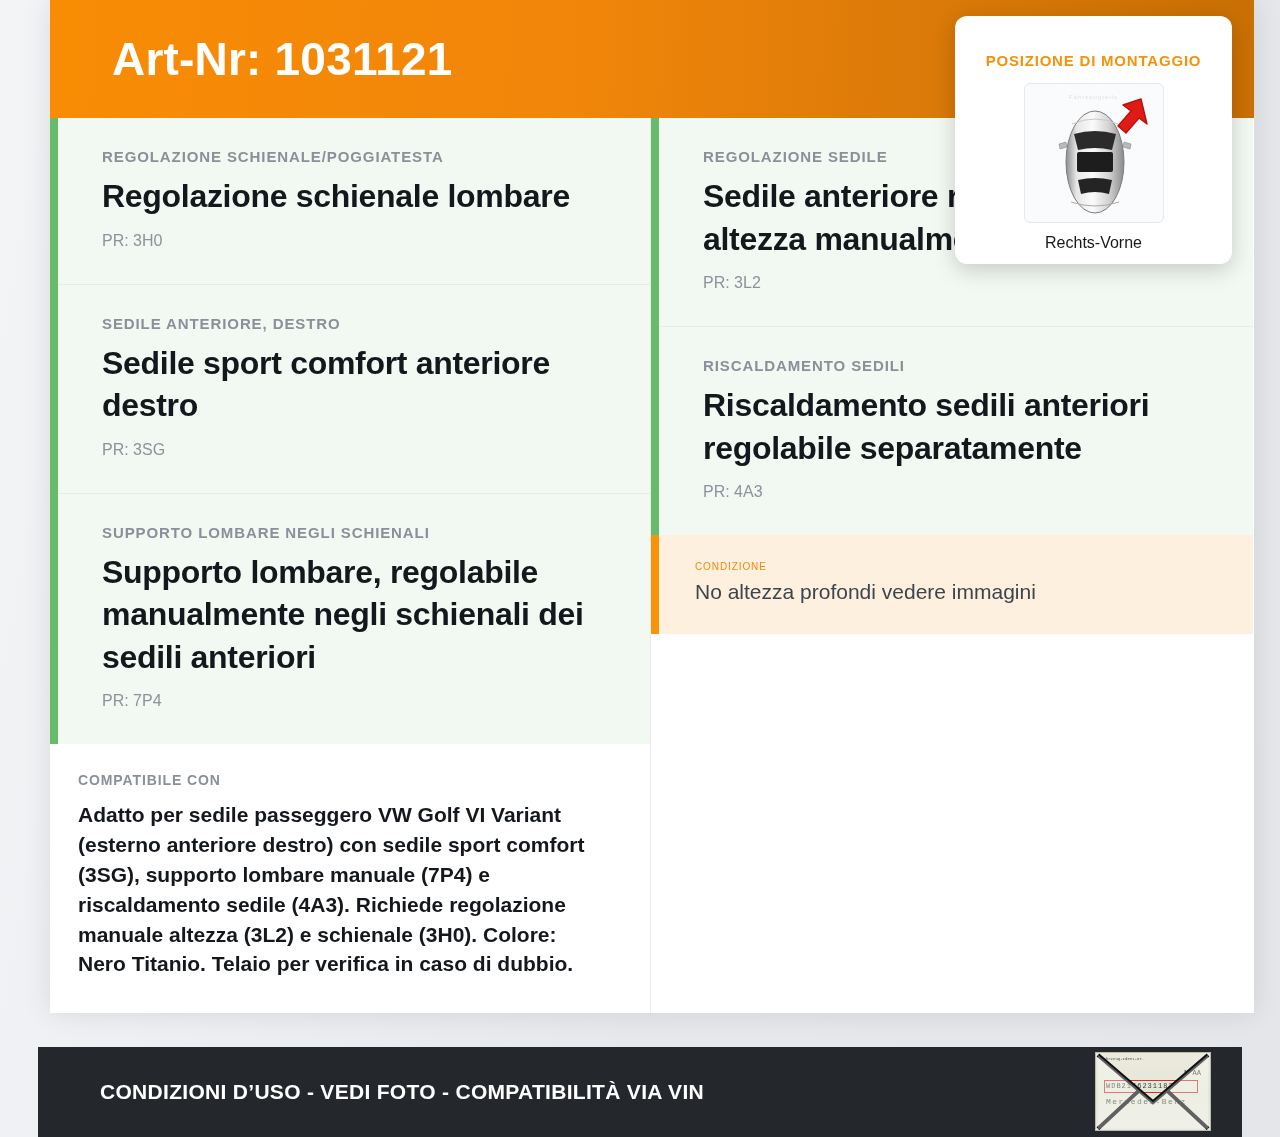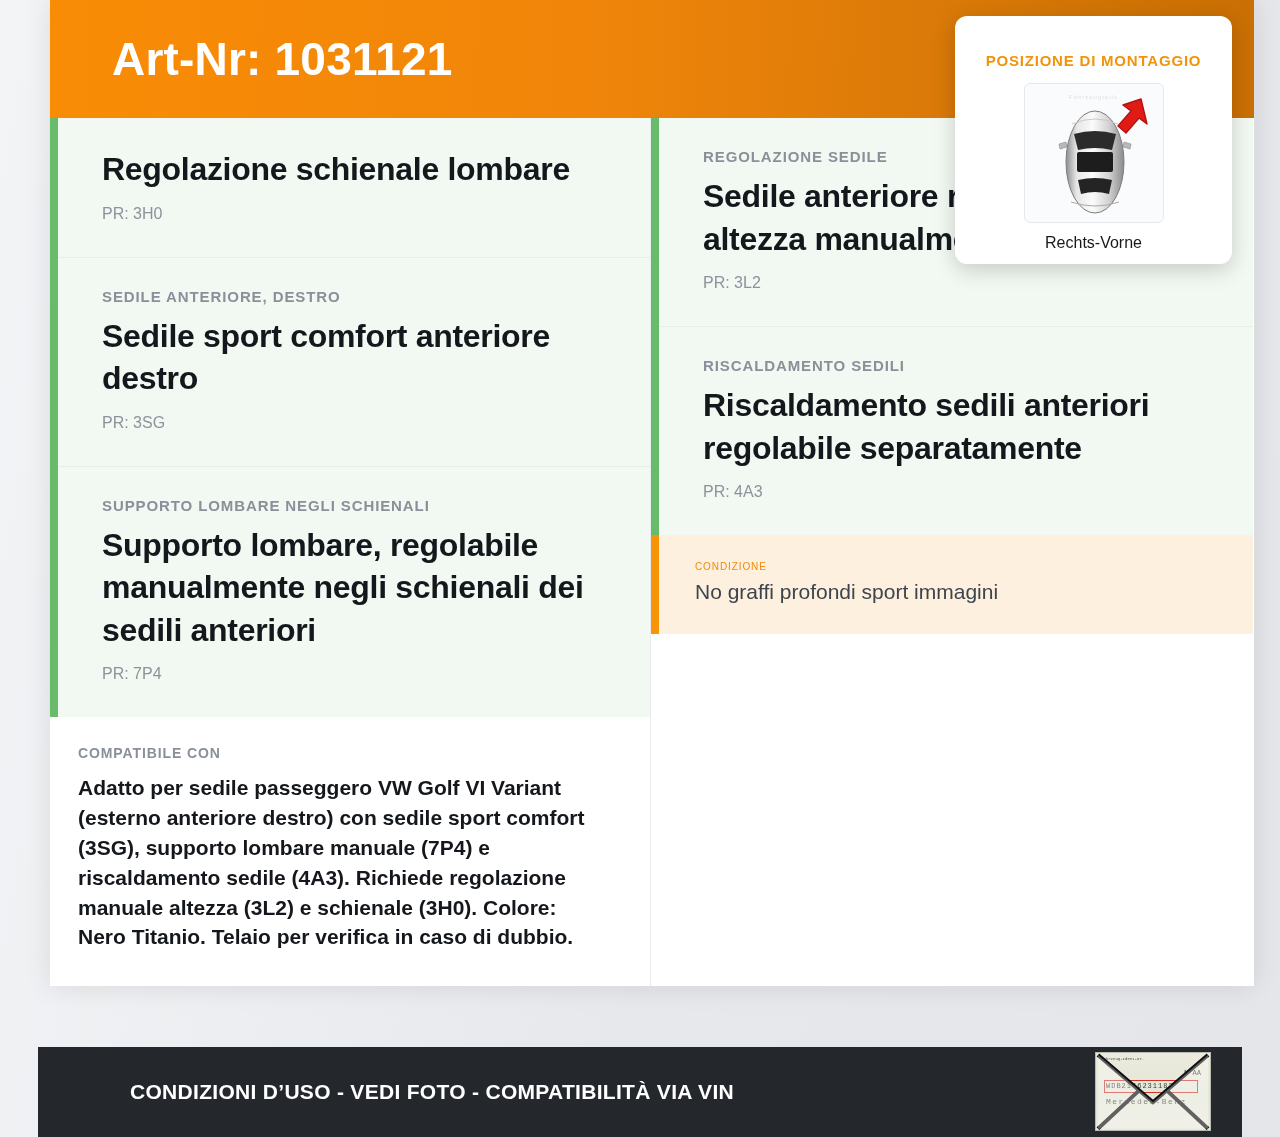--- a/index.html
+++ b/index.html
@@ -144,21 +144,20 @@
     display: flex;
     align-items: center;
     box-sizing: border-box;
     padding-left: 62px;
   }
   .footer-text {
     color: #ffffff;
     font-size: 21px;
     font-weight: bold;
     letter-spacing: 0.3px;
-    margin-left: 30px;
   }
 
   
   .stamp {
     position: absolute;
     left: 1095px;
     top: 1052px;
     width: 116px;
     height: 79px;
     background: #e8e6dc;
@@ -268,20 +267,21 @@
     <div class="header">
       <div class="header-title">Art-Nr: 1031121</div>
     </div>
 
     <div class="columns">
 
       <div class="col col-left">
         <div class="spec-stack">
 
           <div class="spec-card">
+            <div class="spec-label">REGOLAZIONE SCHIENALE/POGGIATESTA</div>
             <div class="spec-value">Regolazione schienale lombare</div>
             <div class="spec-pr">PR: 3H0</div>
           </div>
 
           <div class="spec-card">
             <div class="spec-label">SEDILE ANTERIORE, DESTRO</div>
             <div class="spec-value">Sedile sport comfort anteriore destro</div>
             <div class="spec-pr">PR: 3SG</div>
           </div>
 
@@ -311,21 +311,21 @@
           <div class="spec-card">
             <div class="spec-label">RISCALDAMENTO SEDILI</div>
             <div class="spec-value">Riscaldamento sedili anteriori regolabile separatamente</div>
             <div class="spec-pr">PR: 4A3</div>
           </div>
 
         </div>
 
         <div class="condition">
           <div class="condition-label">CONDIZIONE</div>
-          <div class="condition-text">No graffi profondi sport immagini</div>
+          <div class="condition-text">No altezza profondi vedere immagini</div>
         </div>
       </div>
 
     </div>
   </div>
 
   <div class="footer">
     <div class="footer-text">CONDIZIONI D’USO - VEDI FOTO - COMPATIBILITÀ VIA VIN</div>
   </div>
 

